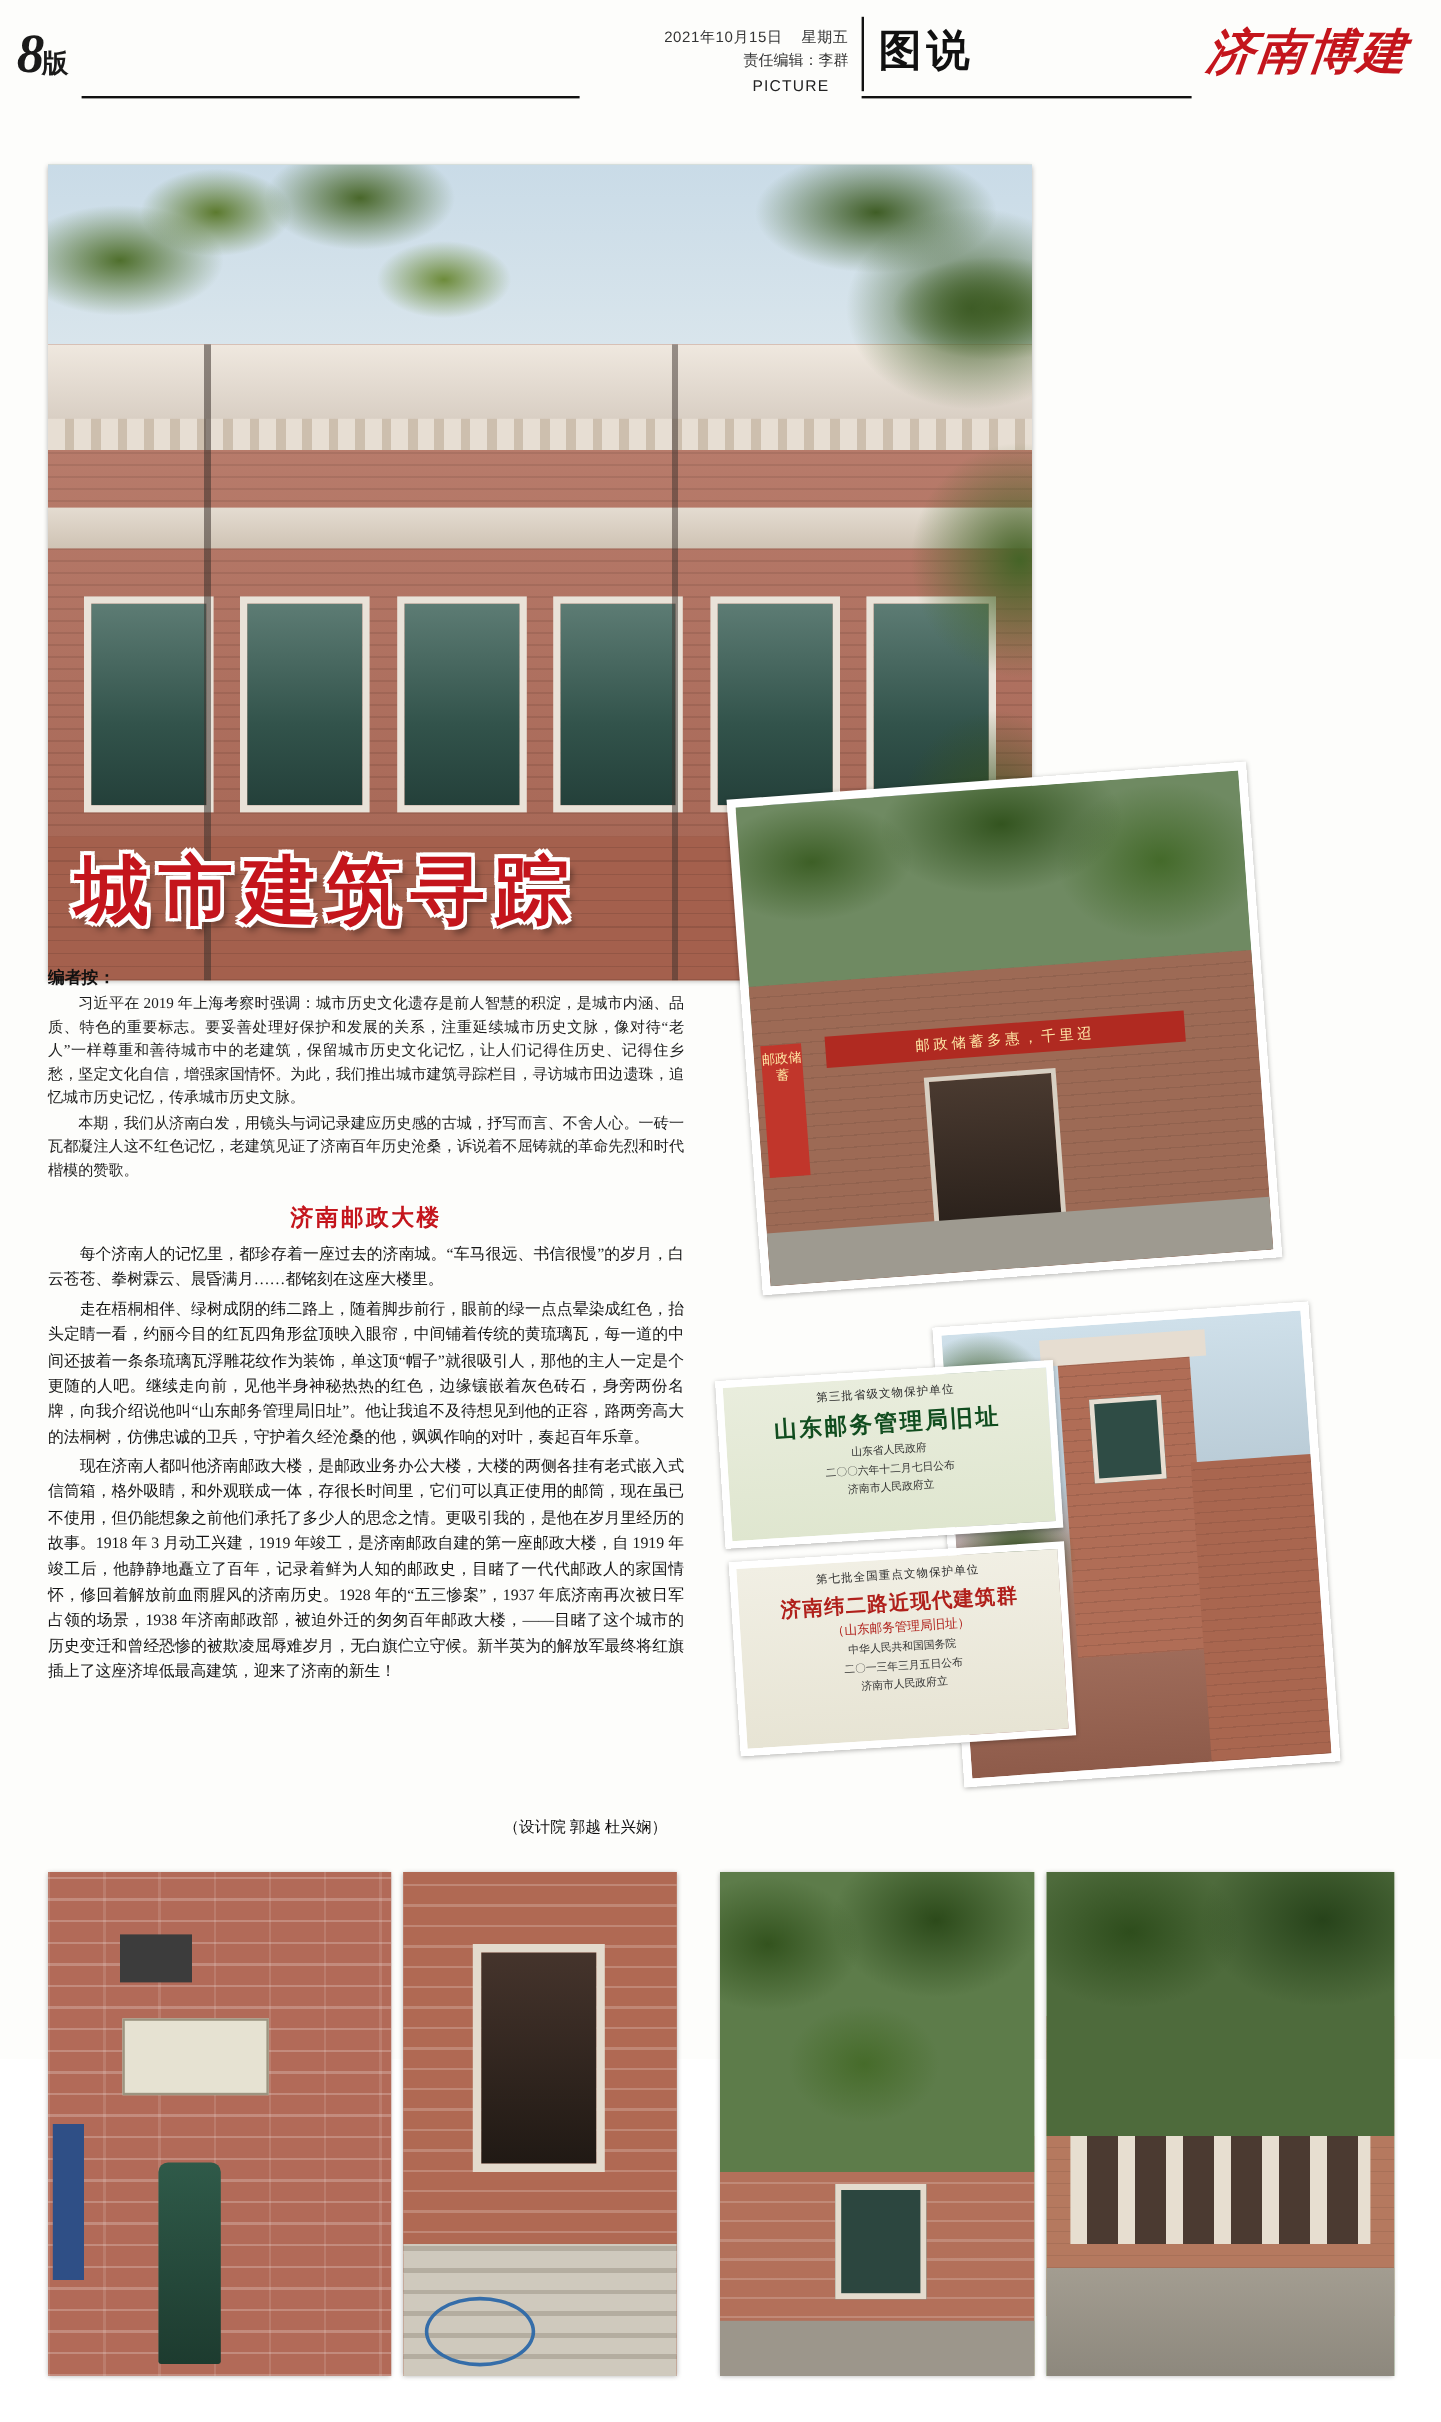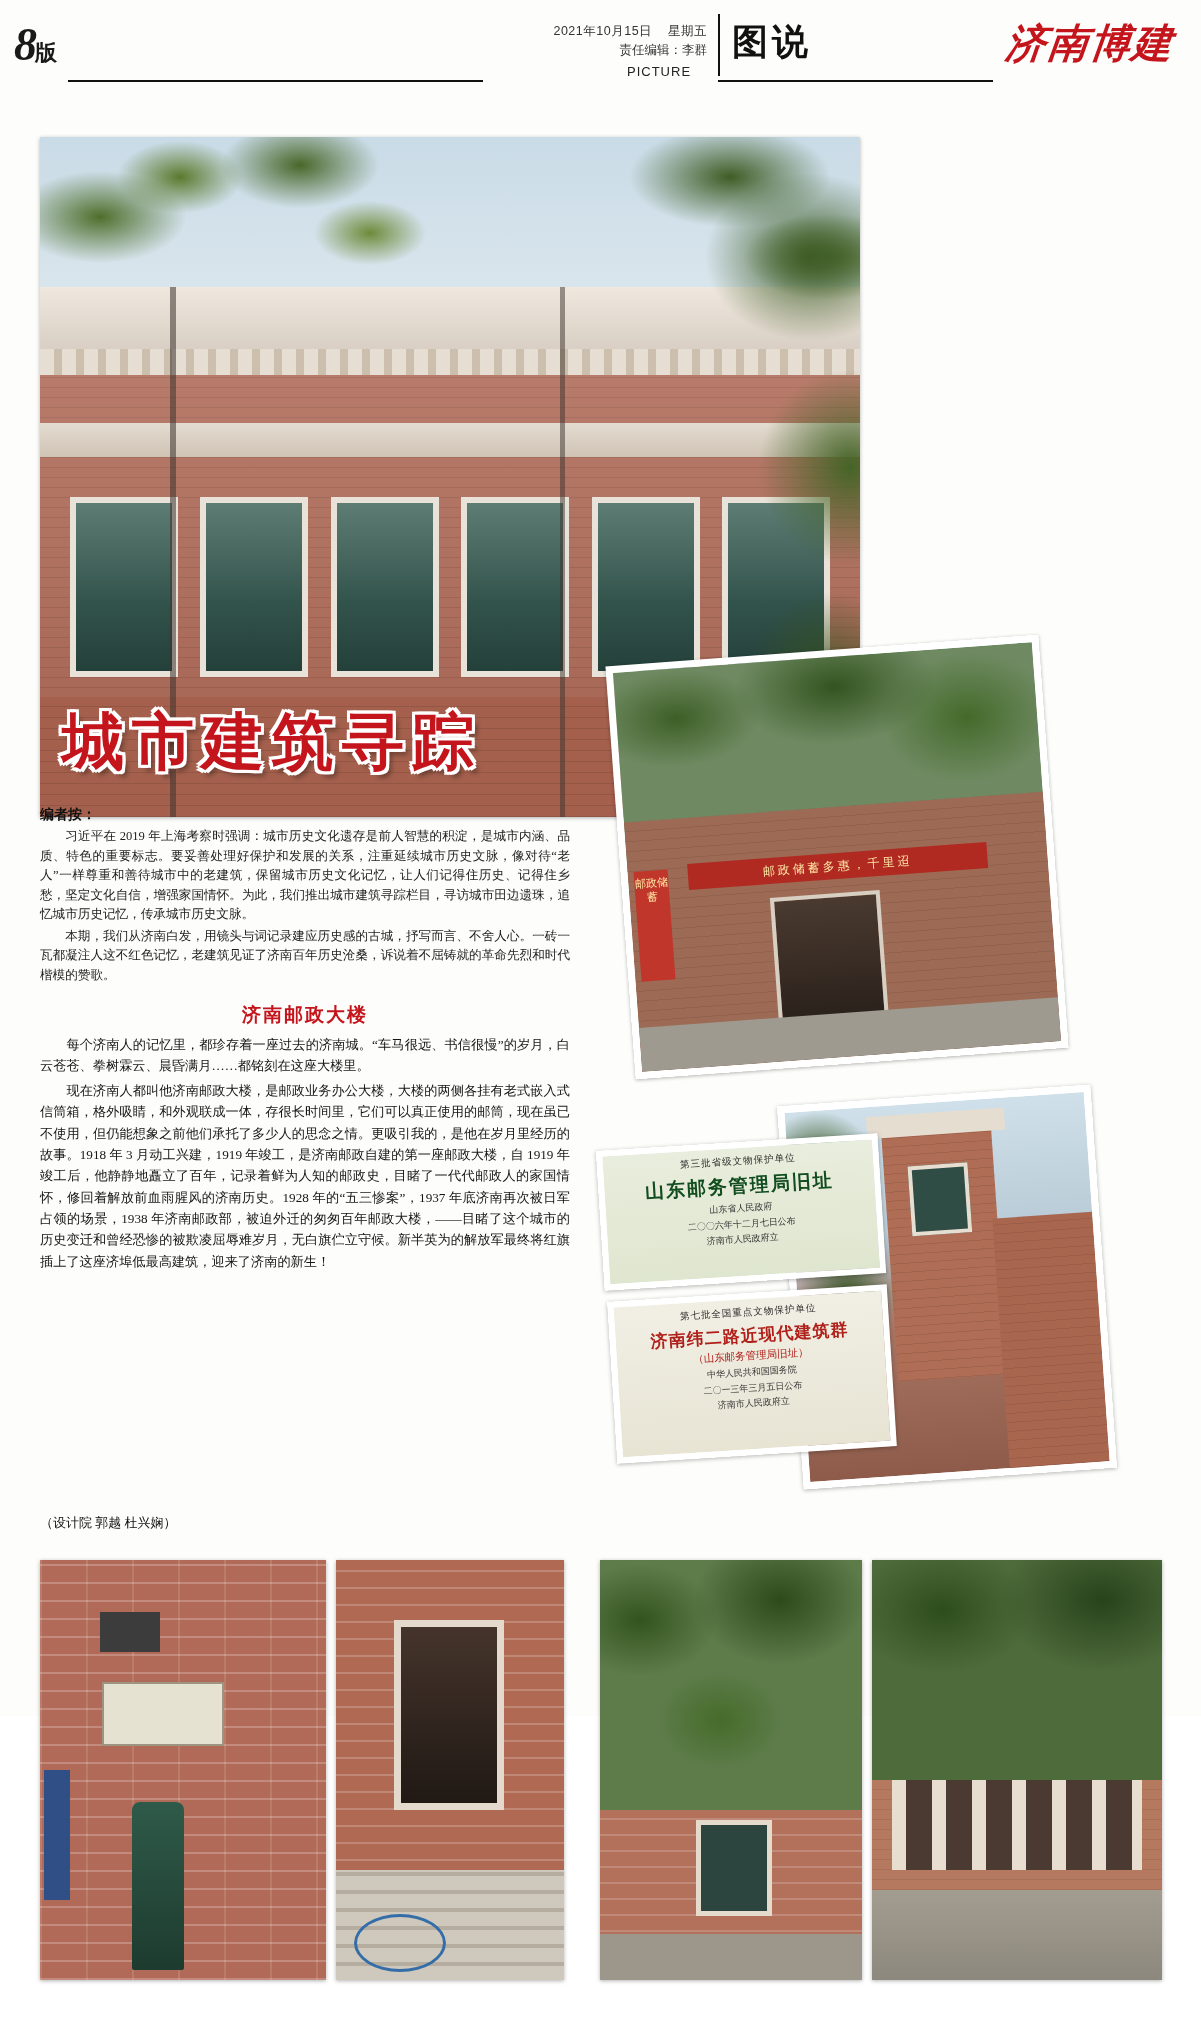--- a/index.html
+++ b/index.html
@@ -256,21 +256,21 @@
     line-height: 1.62;
     text-indent: 2em;
     text-align: justify;
     color: #151515;
   }
   .byline {
     position: absolute;
     left: 40px;
     top: 1514px;
     width: 530px;
-    text-align: left;
+    text-align: right;
     font-size: 13px;
     color: #111;
     padding-right: 14px;
     box-sizing: border-box;
   }
 
   
   .photo {
     position: absolute;
     overflow: hidden;
@@ -556,20 +556,21 @@
 
   <div class="editor-note">
     <div class="label">编者按：</div>
     <p>习近平在 2019 年上海考察时强调：城市历史文化遗存是前人智慧的积淀，是城市内涵、品质、特色的重要标志。要妥善处理好保护和发展的关系，注重延续城市历史文脉，像对待“老人”一样尊重和善待城市中的老建筑，保留城市历史文化记忆，让人们记得住历史、记得住乡愁，坚定文化自信，增强家国情怀。为此，我们推出城市建筑寻踪栏目，寻访城市田边遗珠，追忆城市历史记忆，传承城市历史文脉。</p>
     <p>本期，我们从济南白发，用镜头与词记录建应历史感的古城，抒写而言、不舍人心。一砖一瓦都凝注人这不红色记忆，老建筑见证了济南百年历史沧桑，诉说着不屈铸就的革命先烈和时代楷模的赞歌。</p>
   </div>
 
   <div class="article">
     <h2>济南邮政大楼</h2>
     <p>每个济南人的记忆里，都珍存着一座过去的济南城。“车马很远、书信很慢”的岁月，白云苍苍、拳树霖云、晨昏满月……都铭刻在这座大楼里。</p>
+    <p>走在梧桐相伴、绿树成阴的纬二路上，随着脚步前行，眼前的绿一点点晕染成红色，抬头定睛一看，约丽今目的红瓦四角形盆顶映入眼帘，中间铺着传统的黄琉璃瓦，每一道的中间还披着一条条琉璃瓦浮雕花纹作为装饰，单这顶“帽子”就很吸引人，那他的主人一定是个更随的人吧。继续走向前，见他半身神秘热热的红色，边缘镶嵌着灰色砖石，身旁两份名牌，向我介绍说他叫“山东邮务管理局旧址”。他让我追不及待想见到他的正容，路两旁高大的法桐树，仿佛忠诚的卫兵，守护着久经沧桑的他，飒飒作响的对叶，奏起百年乐章。</p>
     <p>现在济南人都叫他济南邮政大楼，是邮政业务办公大楼，大楼的两侧各挂有老式嵌入式信筒箱，格外吸睛，和外观联成一体，存很长时间里，它们可以真正使用的邮筒，现在虽已不使用，但仍能想象之前他们承托了多少人的思念之情。更吸引我的，是他在岁月里经历的故事。1918 年 3 月动工兴建，1919 年竣工，是济南邮政自建的第一座邮政大楼，自 1919 年竣工后，他静静地矗立了百年，记录着鲜为人知的邮政史，目睹了一代代邮政人的家国情怀，修回着解放前血雨腥风的济南历史。1928 年的“五三惨案”，1937 年底济南再次被日军占领的场景，1938 年济南邮政部，被迫外迁的匆匆百年邮政大楼，——目睹了这个城市的历史变迁和曾经恐惨的被欺凌屈辱难岁月，无白旗伫立守候。新半英为的解放军最终将红旗插上了这座济埠低最高建筑，迎来了济南的新生！</p>
   </div>
   <div class="byline">（设计院 郭越 杜兴娴）</div>
 
   <div class="photo photo2">
     <div class="tree"></div>
     <div class="facade"></div>
     <div class="signage">邮政储蓄多惠，千里迢</div>
     <div class="banner">邮政储蓄</div>
     <div class="door"></div>

